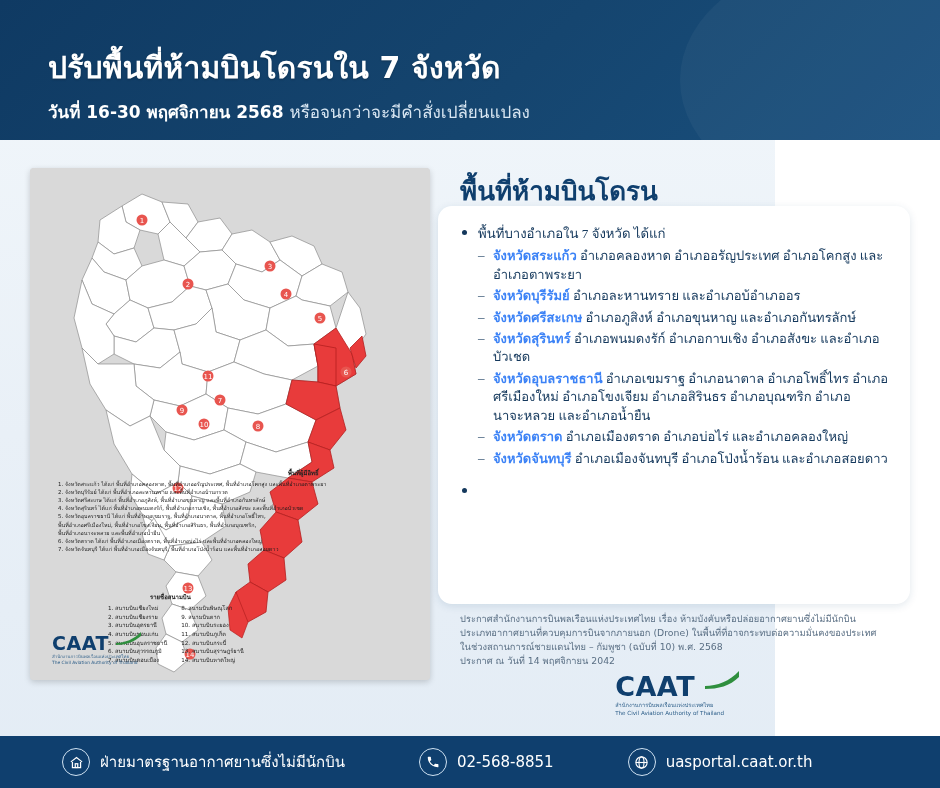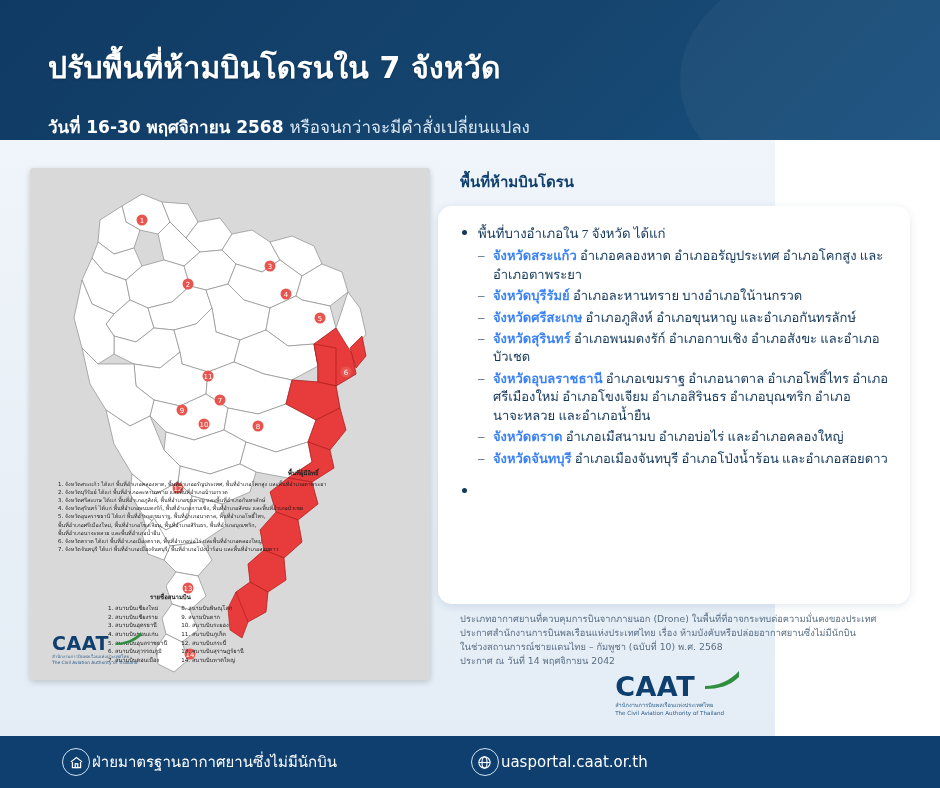--- a/index.html
+++ b/index.html
@@ -26,21 +26,21 @@
     width:320px; height:240px; border-radius:50%;
     background: rgba(255,255,255,0.04);
   }
   .title {
     position:absolute; left:48px; top:44px;
     color:#ffffff; font-size:30px; font-weight:bold; letter-spacing:0.2px;
     text-shadow: 0 1px 2px rgba(0,0,0,0.25);
   }
   .subtitle {
     position:absolute; left:48px; top:98px;
-    font-size:17px; color:#ffffff; font-weight:bold;margin-top:15px;
+    font-size:17px; color:#ffffff; font-weight:bold;
   }
   .subtitle .muted { color:#d8e6f2; font-weight:normal; }
 
   
   .map-card {
     position:absolute; left:30px; top:168px;
     width:400px; height:512px;
     background:#d9d9d9;
     border-radius:4px;
     overflow:hidden;
@@ -66,21 +66,21 @@
   .airports .col { white-space:nowrap; }
   .caat-map-logo {
     position:absolute; left:22px; bottom:14px; color:#0f3f6e;
   }
   .caat-map-logo .big { font-size:19px; font-weight:bold; letter-spacing:0.5px; }
   .caat-map-logo .small { font-size:4.4px; color:#2b5d88; line-height:1.35; }
 
   
   .right-head {
     position:absolute; left:460px; top:170px;
-    font-size:15px; font-weight:bold; color:#0f3f6e;
+    font-size:26px; font-weight:bold; color:#0f3f6e;
   }
   .right-card {
     position:absolute; left:438px; top:206px;
     width:472px; height:398px;
     background:#ffffff;
     border-radius:14px;
     box-shadow: 0 2px 8px rgba(15,63,110,0.12);
     padding:18px 20px 14px 20px;
     overflow:hidden;
   }
@@ -115,21 +115,21 @@
   .caat-right-logo .small { font-size:5.6px; color:#2b5d88; line-height:1.4; }
   .swoosh { display:inline-block; vertical-align:top; }
 
   
   .bottombar {
     position:absolute; left:0; bottom:0; width:940px; height:52px;
     background:#0f3f6e;
     display:flex; align-items:center; gap:14px;
     padding-left:62px; color:#ffffff; font-size:15px;
   }
-  .bb-item { display:flex; align-items:center; gap:2px;justify-content:space-between; }
+  .bb-item { display:flex; align-items:center; gap:10px;justify-content:space-between; }
   .bb-sep { width:46px; }
   .circ {
     width:28px; height:28px; border-radius:50%;
     border:1.6px solid #cfe2f2; display:flex; align-items:center; justify-content:center;
     color:#ffffff;
   }
 </style>
 </head>
 <body>
 
@@ -292,39 +292,39 @@
   <div class="right-head">พื้นที่ห้ามบินโดรน</div>
 
   <div class="right-card">
     <ul class="lv1">
 
       <li>
         <span class="b"></span>
         <span>พื้นที่บางอำเภอใน 7 จังหวัด ได้แก่</span>
         <ul class="lv2">
           <li><span class="dash">–</span><span class="prov">จังหวัดสระแก้ว</span><span> อำเภอคลองหาด อำเภออรัญประเทศ อำเภอโคกสูง และอำเภอตาพระยา</span></li>
-          <li><span class="dash">–</span><span class="prov">จังหวัดบุรีรัมย์</span><span> อำเภอละหานทราย บางอำเภอใน้านกรวด</span></li>
+          <li><span class="dash">–</span><span class="prov">จังหวัดบุรีรัมย์</span><span> อำเภอละหานทราย และอำเภอบ้อำเภออร</span></li>
           <li><span class="dash">–</span><span class="prov">จังหวัดศรีสะเกษ</span><span> อำเภอภูสิงห์ อำเภอขุนหาญ และอำเภอกันทรลักษ์</span></li>
           <li><span class="dash">–</span><span class="prov">จังหวัดสุรินทร์</span><span> อำเภอพนมดงรัก์ อำเภอกาบเชิง อำเภอสังขะ และอำเภอบัวเชด</span></li>
           <li><span class="dash">–</span><span class="prov">จังหวัดอุบลราชธานี</span><span> อำเภอเขมราฐ อำเภอนาตาล อำเภอโพธิ์ไทร อำเภอศรีเมืองใหม่ อำเภอโขงเจียม อำเภอสิรินธร อำเภอบุณฑริก อำเภอนาจะหลวย และอำเภอน้ำยืน</span></li>
-          <li><span class="dash">–</span><span class="prov">จังหวัดตราด</span><span> อำเภอเมืสนามบ อำเภอบ่อไร่ และอำเภอคลองใหญ่</span></li>
+          <li><span class="dash">–</span><span class="prov">จังหวัดตราด</span><span> อำเภอเมืองตราด อำเภอบ่อไร่ และอำเภอคลองใหญ่</span></li>
           <li><span class="dash">–</span><span class="prov">จังหวัดจันทบุรี</span><span> อำเภอเมืองจันทบุรี อำเภอโป่งน้ำร้อน และอำเภอสอยดาว</span></li>
         </ul>
       </li>
 
 
       <li style="margin-top:14px">
         <span class="b"></span>
       </li>
     </ul>
   </div>
 
   <div class="footnote">
+    <div>ประกาศสำนักงานการบินพลเรือนแห่งประเทศไทย เรื่อง ห้ามบังคับหรือปล่อยอากาศยานซึ่งไม่มีนักบิน</div>
     <div>ประเภทอากาศยานที่ควบคุมการบินจากภายนอก (Drone) ในพื้นที่ที่อาจกระทบต่อความมั่นคงของประเทศ</div>
-    <div>ประกาศสำนักงานการบินพลเรือนแห่งประเทศไทย เรื่อง ห้ามบังคับหรือปล่อยอากาศยานซึ่งไม่มีนักบิน</div>
     <div>ในช่วงสถานการณ์ชายแดนไทย – กัมพูชา (ฉบับที่ 10) พ.ศ. 2568</div>
     <div>ประกาศ ณ วันที่ 14 พฤศจิกายน 2042</div>
   </div>
 
   <div class="caat-right-logo">
     <div class="big">
       <span>CAAT</span>
       <svg class="swoosh" width="36" height="18" viewBox="0 0 36 18">
         <path d="M0 15 C12 15 25 10 34 0 L34 6 C25 15 13 18 0 18 Z" fill="#2f8f3e"></path>
       </svg>
@@ -338,20 +338,28 @@
       <span class="circ">
         <svg width="15" height="15" viewBox="0 0 24 24" fill="none" stroke="#ffffff" stroke-width="2">
           <path d="M3 11 L12 4 L21 11"></path>
             <path d="M5.5 11 V20 H18.5 V11"></path>
             <rect x="10" y="14" width="4" height="6"></rect>
         </svg>
       </span>
       <span>ฝ่ายมาตรฐานอากาศยานซึ่งไม่มีนักบิน</span>
     </div>
     <div class="bb-sep"></div>
+    <div class="bb-item">
+      <span class="circ">
+        <svg width="14" height="14" viewBox="0 0 24 24" fill="#ffffff">
+          <path d="M6.6 10.8c1.4 2.8 3.8 5.2 6.6 6.6l2.2-2.2c.3-.3.7-.4 1.1-.2 1.2.4 2.5.6 3.8.6.6 0 1 .4 1 1V20c0 .6-.4 1-1 1C10.6 21 3 13.4 3 4c0-.6.4-1 1-1h3.4c.6 0 1 .4 1 1 0 1.3.2 2.6.6 3.8.1.4 0 .8-.2 1.1l-2.2 1.9z"></path>
+        </svg>
+      </span>
+      <span>02-568-8851</span>
+    </div>
     <div class="bb-sep"></div>
     <div class="bb-item">
       <span class="circ">
         <svg width="15" height="15" viewBox="0 0 24 24" fill="none" stroke="#ffffff" stroke-width="1.8">
           <circle cx="12" cy="12" r="9"></circle>
             <ellipse cx="12" cy="12" rx="4" ry="9"></ellipse>
             <path d="M3 12h18"></path>
         </svg>
       </span>
       <span>uasportal.caat.or.th</span>

